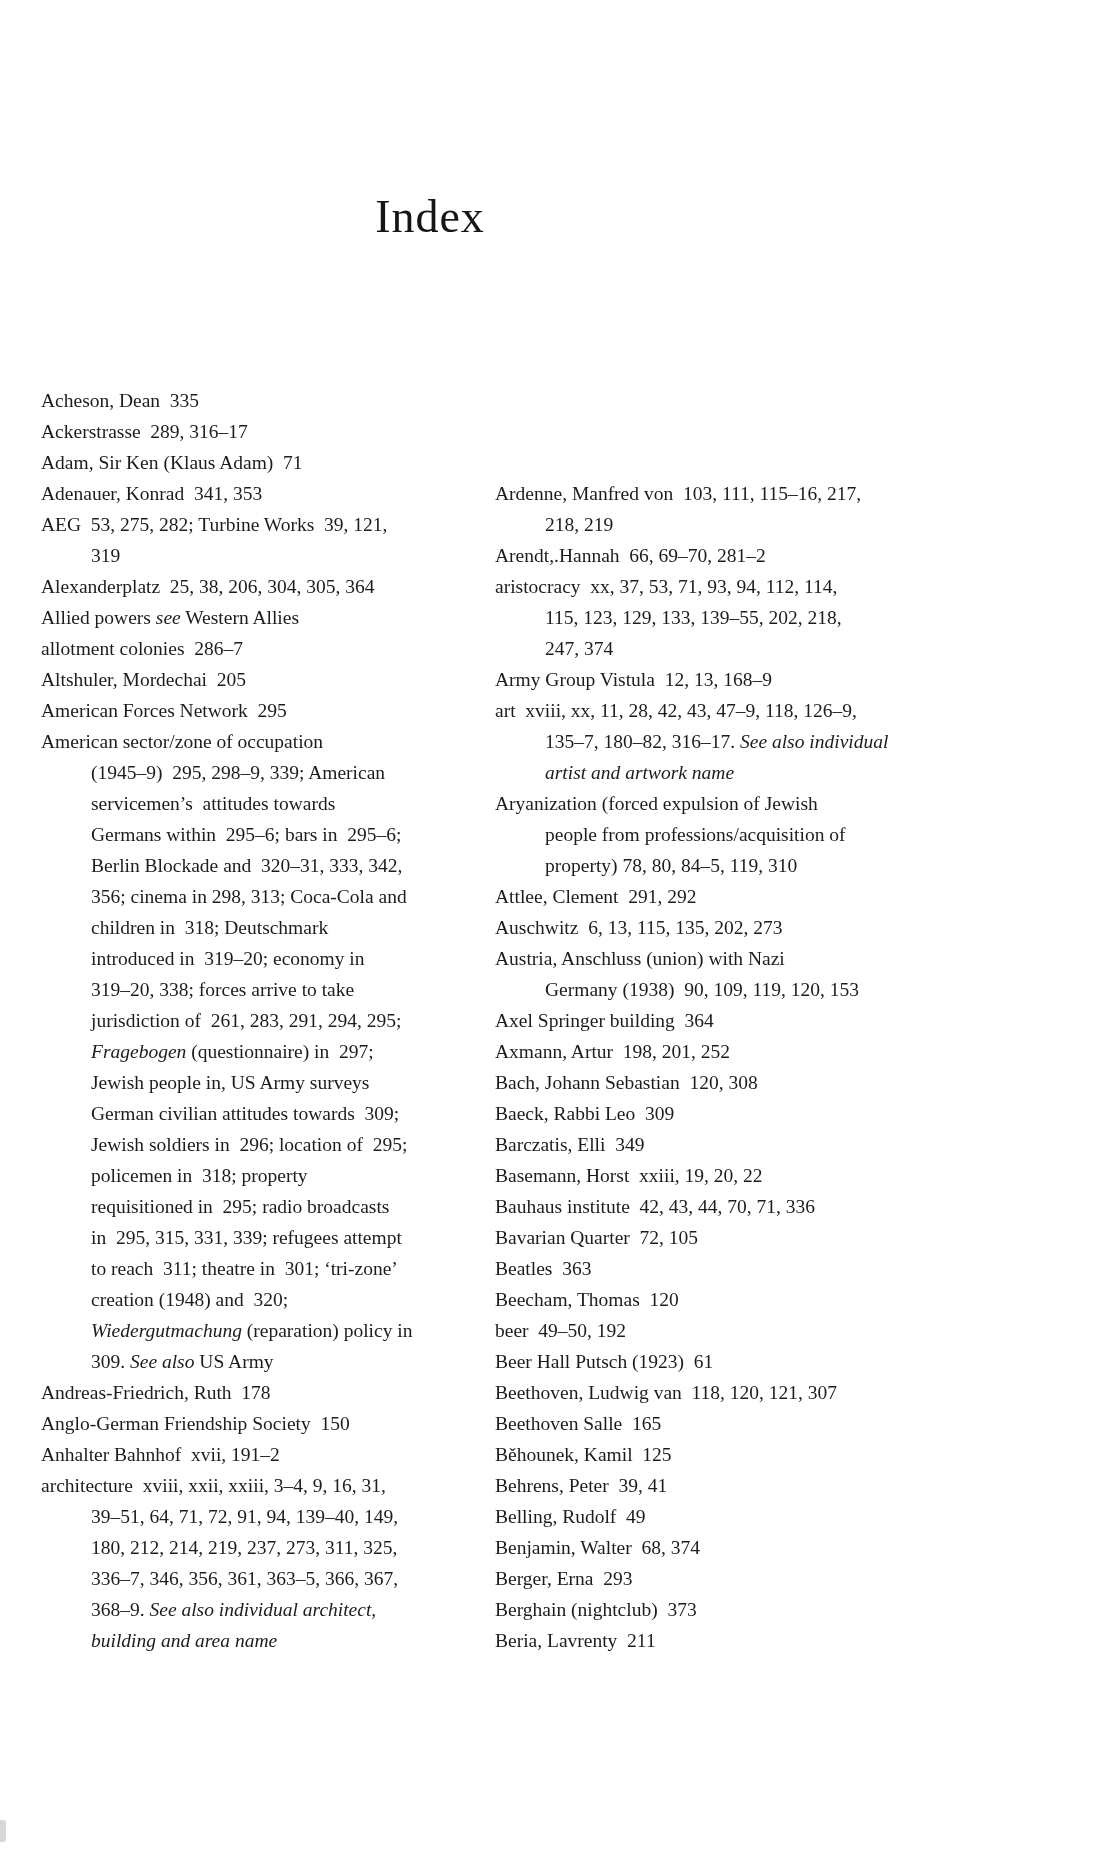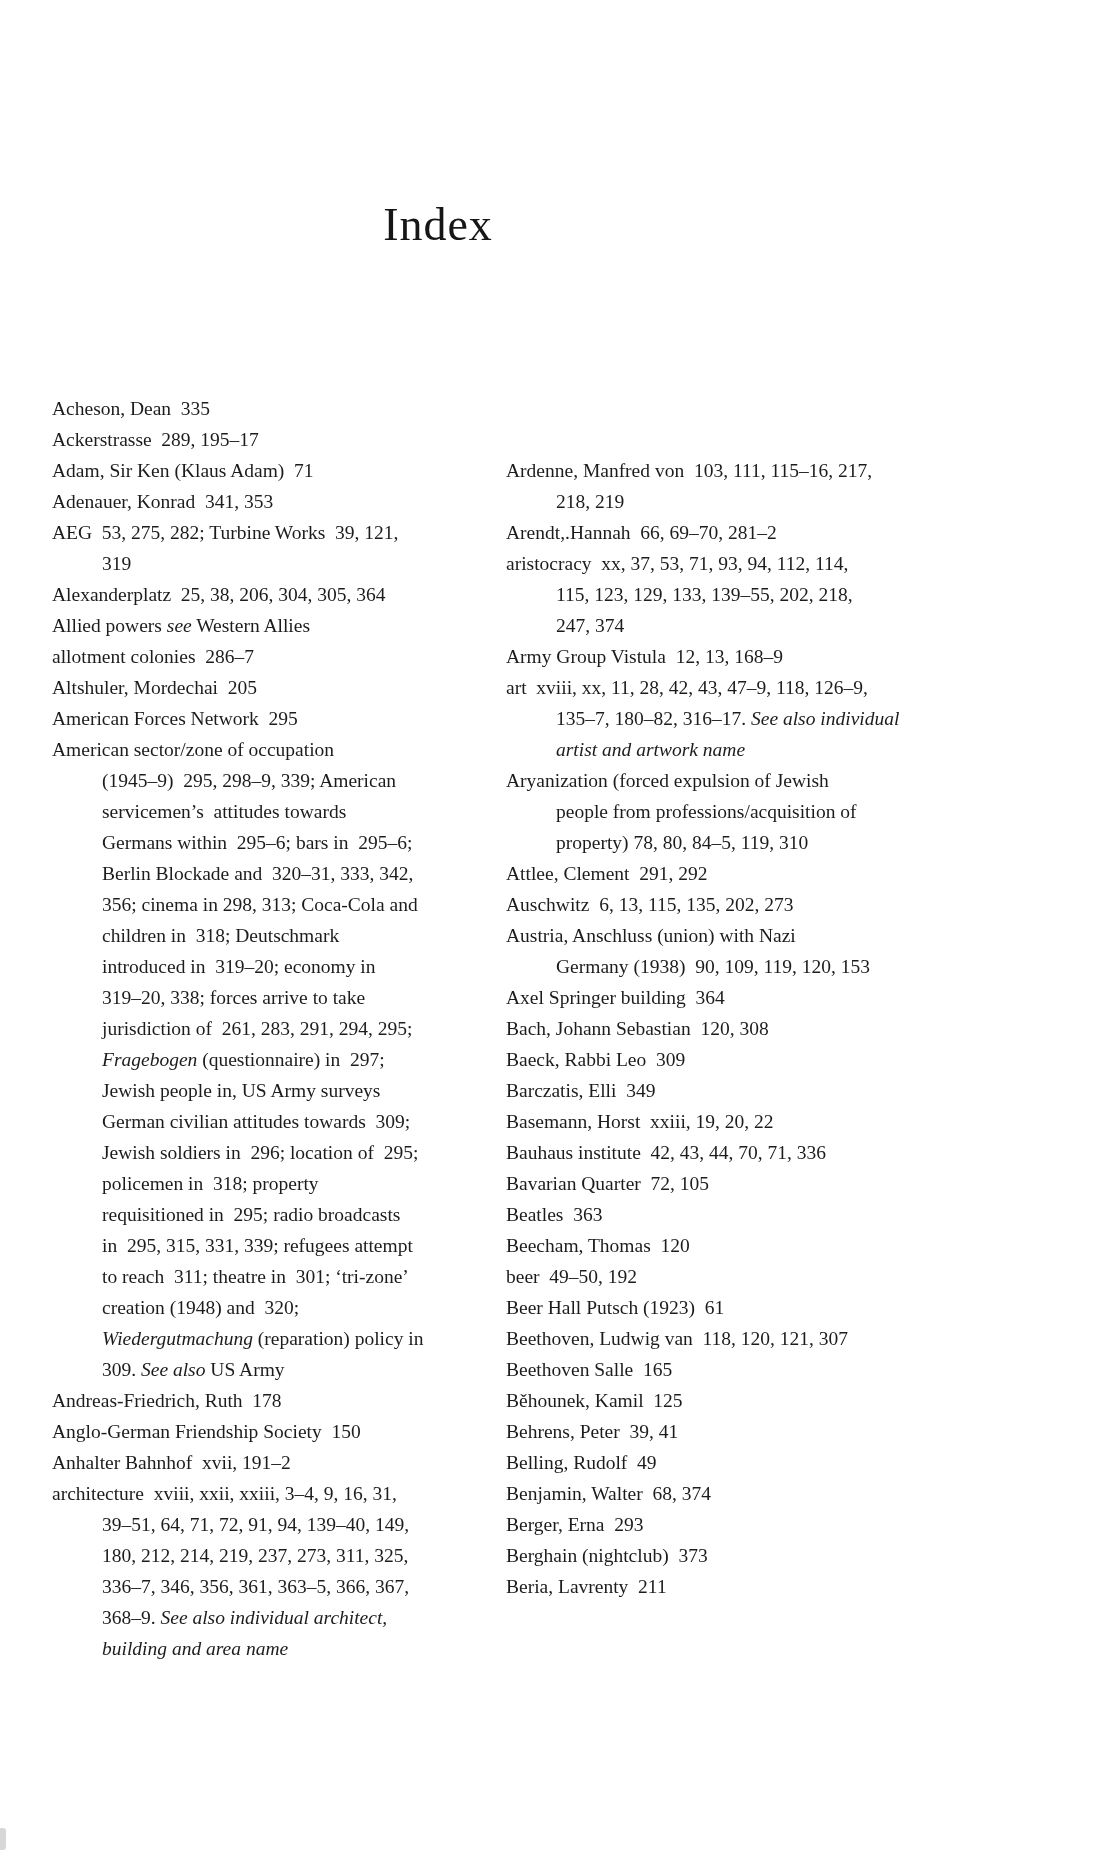--- a/index.html
+++ b/index.html
@@ -14,35 +14,35 @@
     overflow: hidden;
     font-family: "Liberation Serif", serif;
     color: #1c1c1c;
   }
   .page {
     position: relative;
     width: 1107px;
     height: 1853px;
   }
   .title {
-    margin: 8px;
+    margin: 0;
     padding-top: 192px;
     width: 860px;
     text-align: center;
     font-size: 46px;
     font-weight: normal;
     line-height: 1.1;
     letter-spacing: 1px;
     color: #161616;
   }
   .columns {
     display: flex;
-    align-items: center;
+    align-items: flex-end;
     margin-top: 142px;
-    padding-left: 52px;
+    padding-left: 41px;
   }
   .col {
     display: block;
   }
   .col-left {
     width: 432px;
     margin-right: 22px;
   }
   .col-right {
     width: 455px;
@@ -71,21 +71,21 @@
   }
 </style>
 </head>
 <body>
 
 <div class="page">
   <h1 class="title">Index</h1>
   <div class="columns">
     <div class="col col-left">
         <div class="entry"><span>Acheson, Dean  335</span></div>
-        <div class="entry"><span>Ackerstrasse  289, 195–17</span></div>
+        <div class="entry"><span>Ackerstrasse  289, 316–17</span></div>
         <div class="entry"><span>Adam, Sir Ken (Klaus Adam)  71</span></div>
         <div class="entry"><span>Adenauer, Konrad  341, 353</span></div>
         <div class="entry"><span>AEG  53, 275, 282; Turbine Works  39, 121,
 319</span></div>
         <div class="entry"><span>Alexanderplatz  25, 38, 206, 304, 305, 364</span></div>
         <div class="entry"><span>Allied powers </span><span class="it">see</span><span> Western Allies</span></div>
         <div class="entry"><span>allotment colonies  286–7</span></div>
         <div class="entry"><span>Altshuler, Mordechai  205</span></div>
         <div class="entry"><span>American Forces Network  295</span></div>
         <div class="entry"><span>American sector/zone of occupation
@@ -131,20 +131,21 @@
 135–7, 180–82, 316–17. </span><span class="it">See also individual
 artist and artwork name</span></div>
         <div class="entry"><span>Aryanization (forced expulsion of Jewish
 people from professions/acquisition of
 property) 78, 80, 84–5, 119, 310</span></div>
         <div class="entry"><span>Attlee, Clement  291, 292</span></div>
         <div class="entry"><span>Auschwitz  6, 13, 115, 135, 202, 273</span></div>
         <div class="entry"><span>Austria, Anschluss (union) with Nazi
 Germany (1938)  90, 109, 119, 120, 153</span></div>
         <div class="entry"><span>Axel Springer building  364</span></div>
+        <div class="entry"><span>Axmann, Artur  198, 201, 252</span></div>
         <div class="entry section-gap"><span>Bach, Johann Sebastian  120, 308</span></div>
         <div class="entry"><span>Baeck, Rabbi Leo  309</span></div>
         <div class="entry"><span>Barczatis, Elli  349</span></div>
         <div class="entry"><span>Basemann, Horst  xxiii, 19, 20, 22</span></div>
         <div class="entry"><span>Bauhaus institute  42, 43, 44, 70, 71, 336</span></div>
         <div class="entry"><span>Bavarian Quarter  72, 105</span></div>
         <div class="entry"><span>Beatles  363</span></div>
         <div class="entry"><span>Beecham, Thomas  120</span></div>
         <div class="entry"><span>beer  49–50, 192</span></div>
         <div class="entry"><span>Beer Hall Putsch (1923)  61</span></div>

